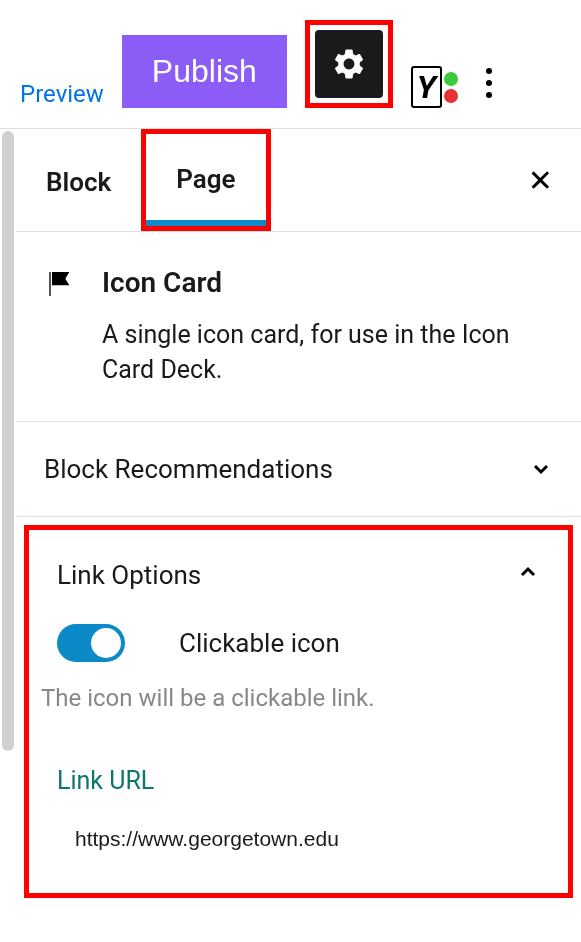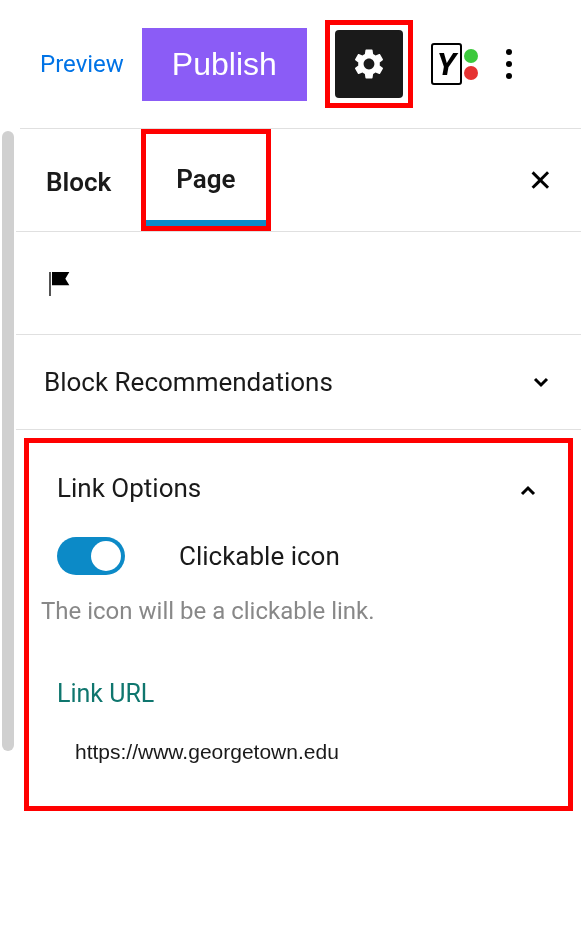--- a/index.html
+++ b/index.html
@@ -9,25 +9,24 @@
     }
     body {
       font-family: -apple-system, BlinkMacSystemFont, "Segoe UI", Roboto, sans-serif;
       background: #fff;
       width: 581px;
       height: 942px;
       overflow: hidden;
     }
     .toolbar {
       display: flex;
-      align-items: center;
+      align-items: flex-end;
       gap: 18px;
       padding: 20px 20px 20px 20px;
       border-bottom: 1px solid #e0e0e0;
-      margin-left: 20px;
     }
     .preview-link {
       color: #0073e6;
       font-size: 24px;
       font-weight: 400;
       cursor: pointer;
     }
     .publish-btn {
       background: #8b5cf6;
       color: #fff;
@@ -166,21 +165,21 @@
     .chevron {
       font-size: 20px;
     }
     .red-box {
       border: 5px solid #ff0000;
       margin: 8px;
       padding-bottom: 30px;
     }
     .link-options-header {
       display: flex;
-      align-items: flex-end;
+      align-items: flex-start;
       justify-content: space-between;
       padding: 30px 28px 24px;
     }
     .toggle-row {
       display: flex;
       align-items: center;
       gap: 54px;
       padding: 10px 28px 18px;
     }
     .toggle {
@@ -259,20 +258,24 @@
       <div class="tab-highlight">
         <div class="tab active">Page</div>
       </div>
       <span class="close-x">✕</span>
     </div>
 
     <div class="block-info">
       <svg class="flag-icon" width="32" height="32" viewBox="0 0 24 24" fill="#000">
         <path d="M4 3h1v18H4zM6 3h13l-3 5 3 5H6z"></path>
       </svg>
+      <div>
+        <div class="block-title">Icon Card</div>
+        <div class="block-desc">A single icon card, for use in the Icon Card Deck.</div>
+      </div>
     </div>
 
     <div class="section">
       <div class="section-header">
         <span class="section-title">Block Recommendations</span>
         <svg class="chevron" width="24" height="24" viewBox="0 0 24 24" fill="none" stroke="#000" stroke-width="3">
           <path d="M6 9l6 6 6-6"></path>
         </svg>
       </div>
     </div>

